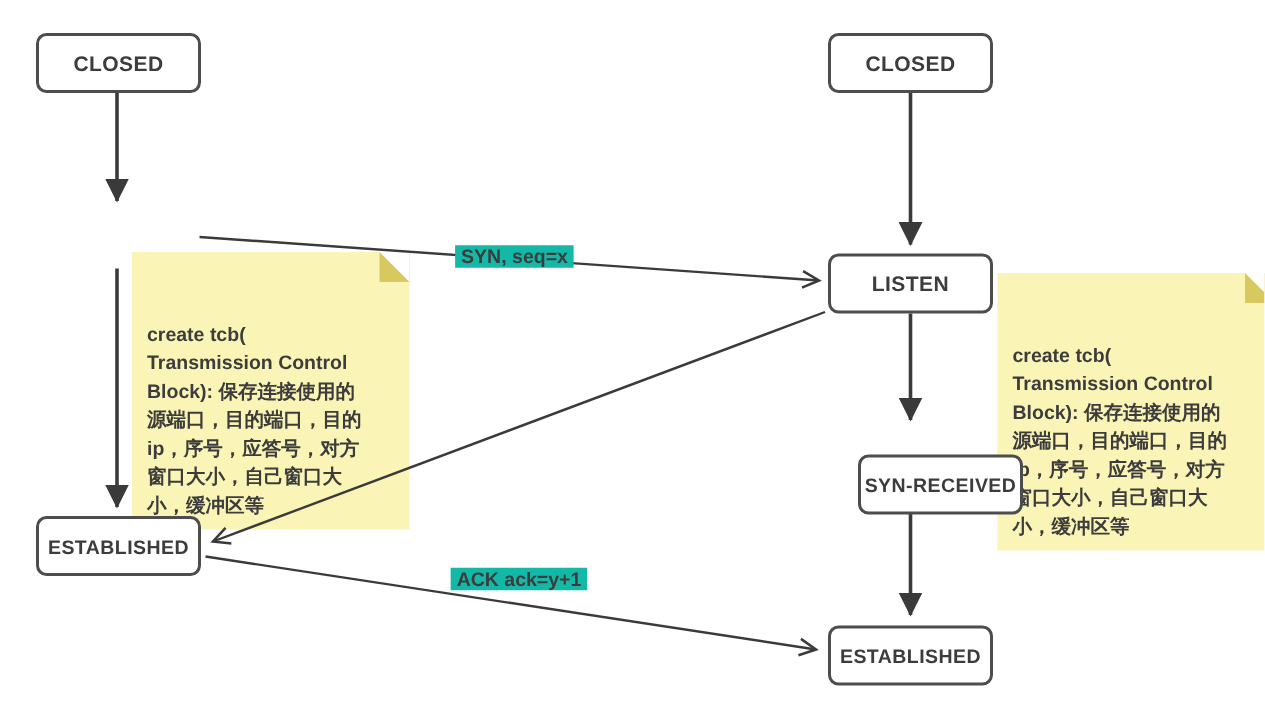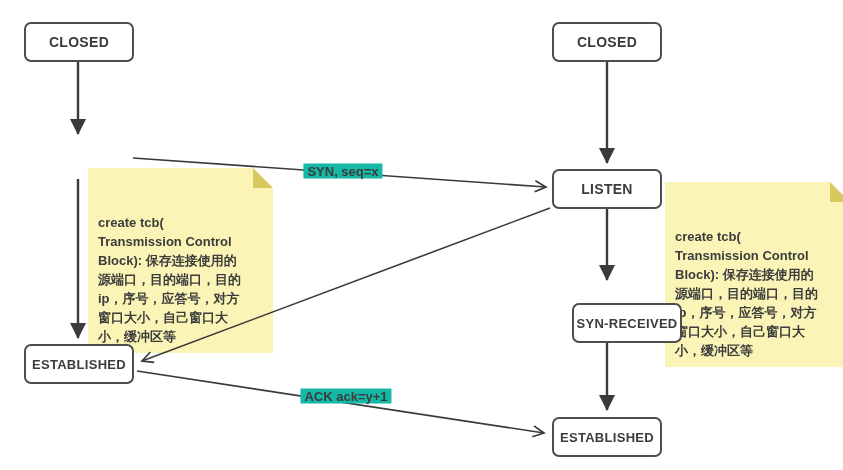--- a/index.html
+++ b/index.html
@@ -94,16 +94,16 @@
     <div class="state-box small-text" style="left:24px;top:344px;">ESTABLISHED</div>
 
     <div class="state-box" style="left:552px;top:22px;">CLOSED</div>
     <div class="state-box" style="left:552px;top:169px;">LISTEN</div>
     <div class="state-box small-text" style="left:572px;top:287px;margin-top:16px;">SYN-RECEIVED</div>
     <div class="state-box small-text" style="left:552px;top:417px;">ESTABLISHED</div>
   </div>
 
   <div class="layer labels-layer">
     <div class="msg-label" style="left:343px;top:171px;">SYN, seq=x</div>
-    <div class="msg-label" style="left:346px;top:396px;">ACK ack=y+1</div>
+    <div class="msg-label" style="left:346px;top:386px;">ACK ack=y+1</div>
   </div>
 
 </div>
 
 </body></html>

